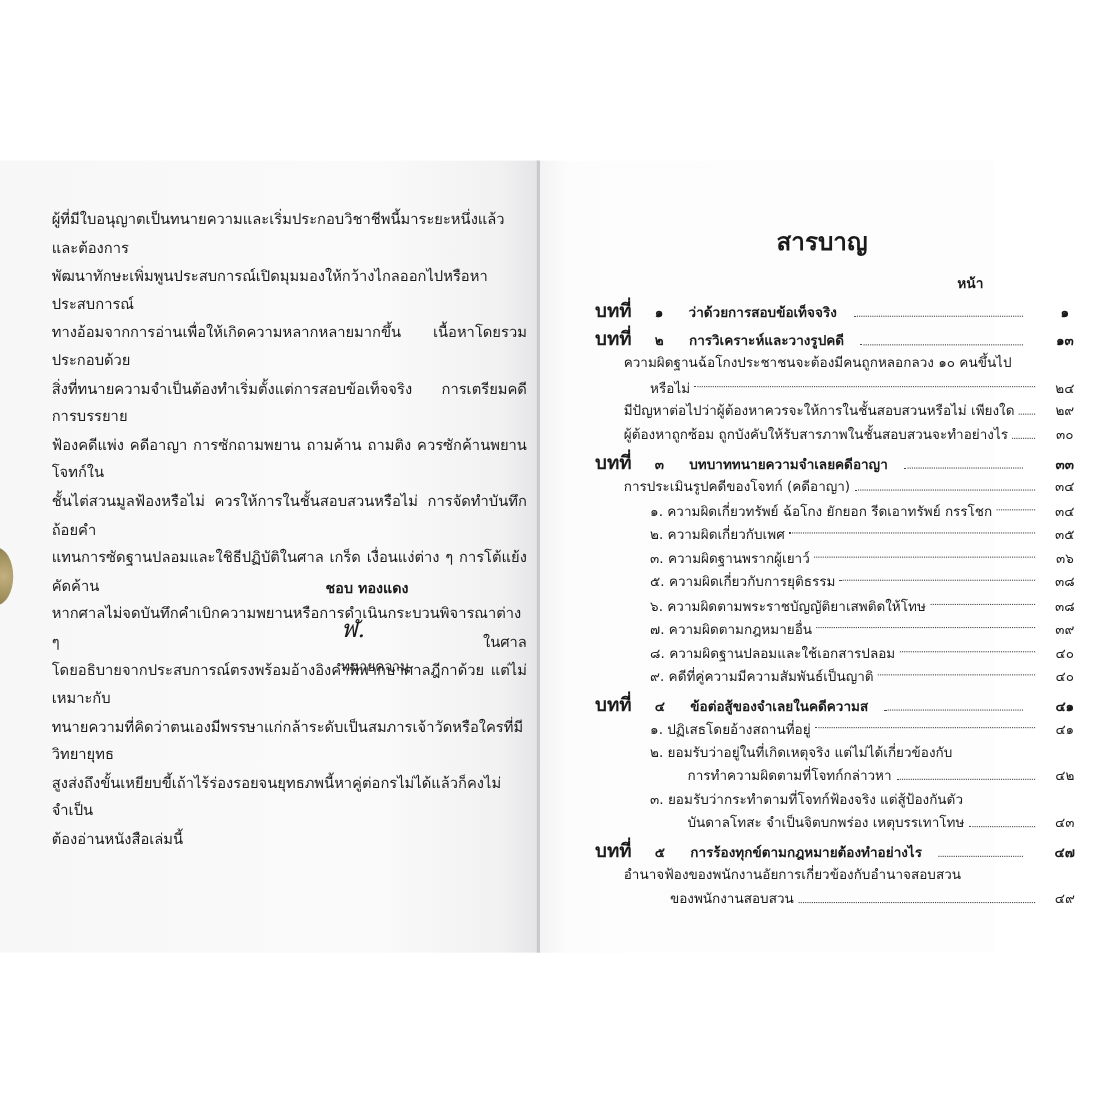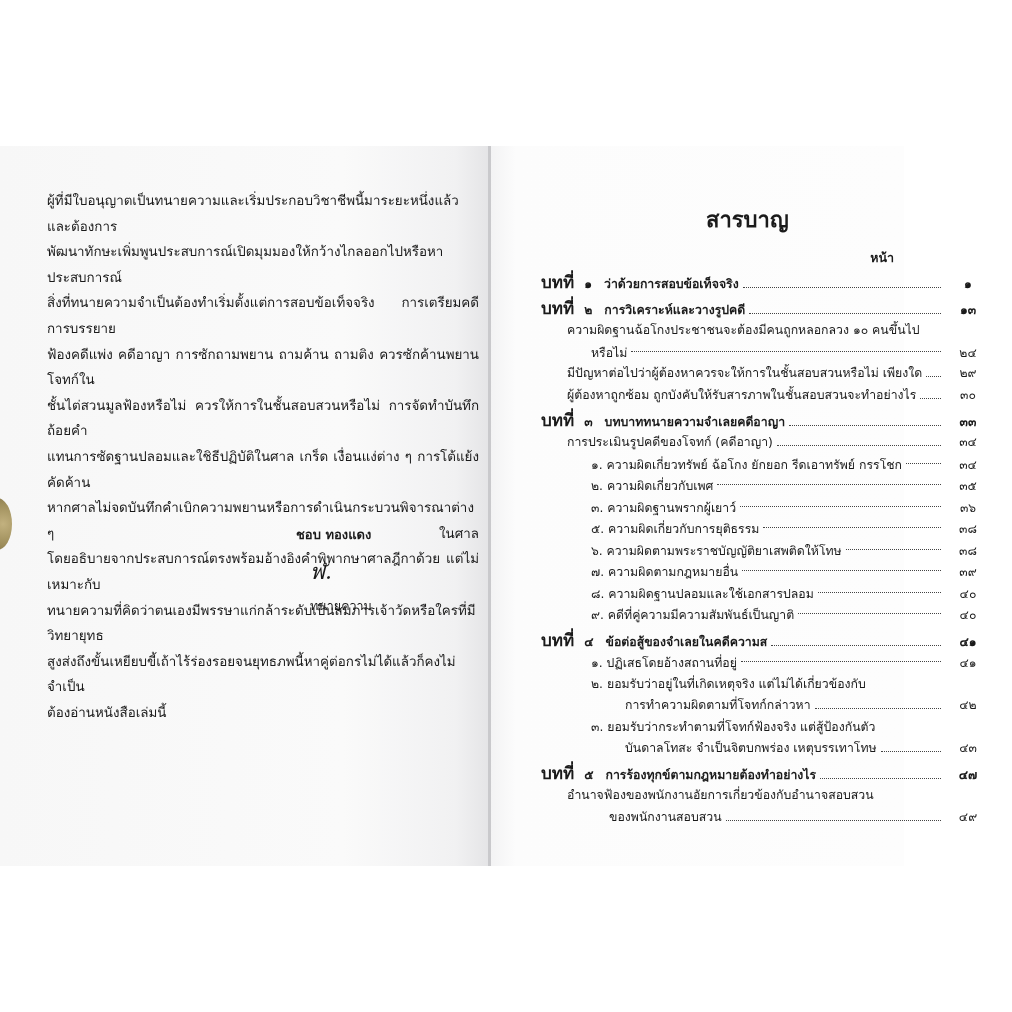--- a/index.html
+++ b/index.html
@@ -30,37 +30,38 @@
   .role { position:absolute; left:310px; top:450px; font-size:12.5px; }
 
   .toc-title { position:absolute; left:215px; top:56px; font-size:22px; font-weight:bold; }
   .toc-pagehdr { position:absolute; right:10px; top:102px; font-size:12.5px; font-weight:bold; }
   .toc { position:absolute; left:50px; top:122px; width:448px; font-size:12.3px; }
   .row { position:relative; display:flex; align-items:baseline; height:21.5px; }
   .row .txt { white-space:nowrap; }
   .row .dots { flex:1; border-bottom:1.5px dotted #444; margin:0 6px 3px 4px; height:1px; }
   .row .pg { width:42px; text-align:center; }
   .row .nodots { flex:1; }
-  .chap { font-weight:bold; height:26px; }
+  .chap { font-weight:bold; height:26px;gap:11px; }
   .chap .kw { font-family:"DejaVu Serif", serif; font-size:17px; font-weight:bold; margin-right:10px; }
   .chap .num { margin-right:12px; font-weight:bold; }
   .ind1 { padding-left:26px; }
   .ind2 { padding-left:50px;align-items:center; }
   .ind3 { padding-left:84px; }
   .ind2b { padding-left:68px; }
 </style>
 </head>
 <body>
 
 <div class="spread">
   <div class="page-left">
     <div class="coin"></div>
     <div class="preface">
       <p>ผู้ที่มีใบอนุญาตเป็นทนายความและเริ่มประกอบวิชาชีพนี้มาระยะหนึ่งแล้วและต้องการ</p>
       <p>พัฒนาทักษะเพิ่มพูนประสบการณ์เปิดมุมมองให้กว้างไกลออกไปหรือหาประสบการณ์</p>
+      <p>ทางอ้อมจากการอ่านเพื่อให้เกิดความหลากหลายมากขึ้น  เนื้อหาโดยรวมประกอบด้วย</p>
       <p>สิ่งที่ทนายความจำเป็นต้องทำเริ่มตั้งแต่การสอบข้อเท็จจริง การเตรียมคดี การบรรยาย</p>
       <p>ฟ้องคดีแพ่ง คดีอาญา การซักถามพยาน ถามค้าน ถามติง ควรซักค้านพยานโจทก์ใน</p>
       <p>ชั้นไต่สวนมูลฟ้องหรือไม่  ควรให้การในชั้นสอบสวนหรือไม่  การจัดทำบันทึกถ้อยคำ</p>
       <p>แทนการซัดฐานปลอมและใชิธีปฏิบัติในศาล เกร็ด เงื่อนแง่ต่าง ๆ การโต้แย้งคัดค้าน</p>
       <p>หากศาลไม่จดบันทึกคำเบิกความพยานหรือการดำเนินกระบวนพิจารณาต่าง ๆ  ในศาล</p>
       <p>โดยอธิบายจากประสบการณ์ตรงพร้อมอ้างอิงคำพิพากษาศาลฎีกาด้วย  แต่ไม่เหมาะกับ</p>
       <p>ทนายความที่คิดว่าตนเองมีพรรษาแก่กล้าระดับเป็นสมภารเจ้าวัดหรือใครที่มีวิทยายุทธ</p>
       <p>สูงส่งถึงขั้นเหยียบขี้เถ้าไร้ร่องรอยจนยุทธภพนี้หาคู่ต่อกรไม่ได้แล้วก็คงไม่จำเป็น</p>
       <p class="last">ต้องอ่านหนังสือเล่มนี้</p>
     </div>

